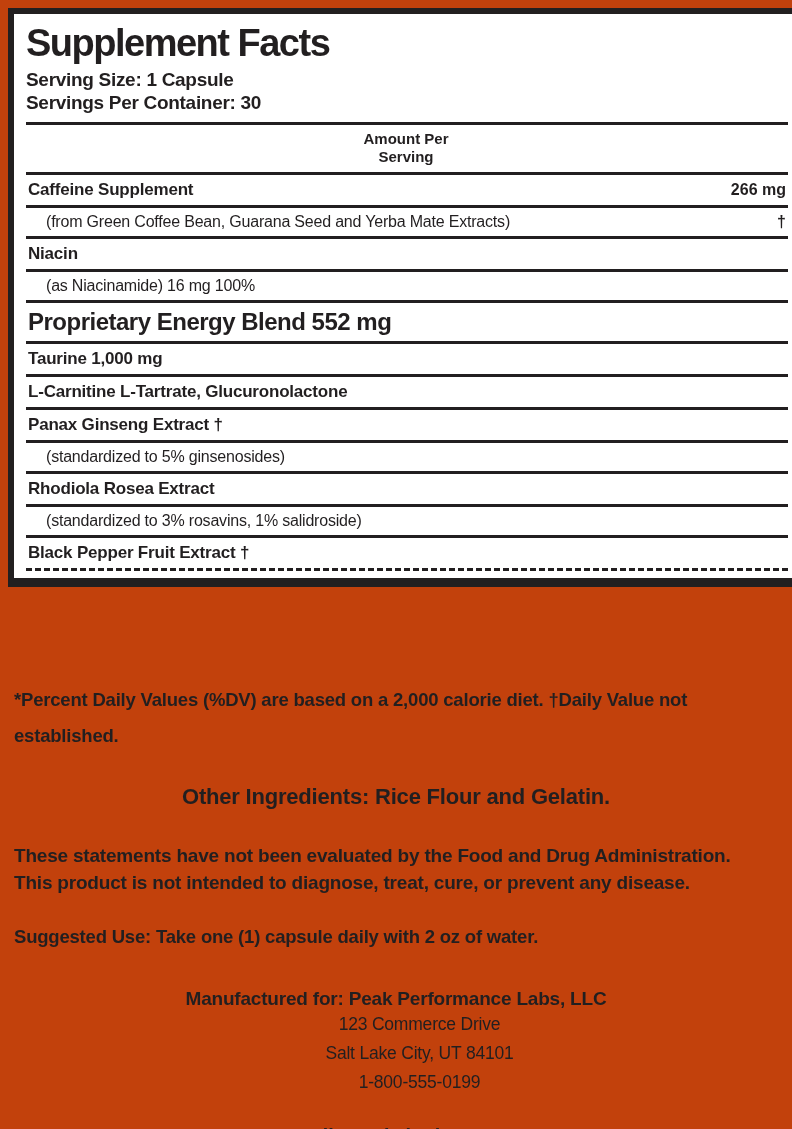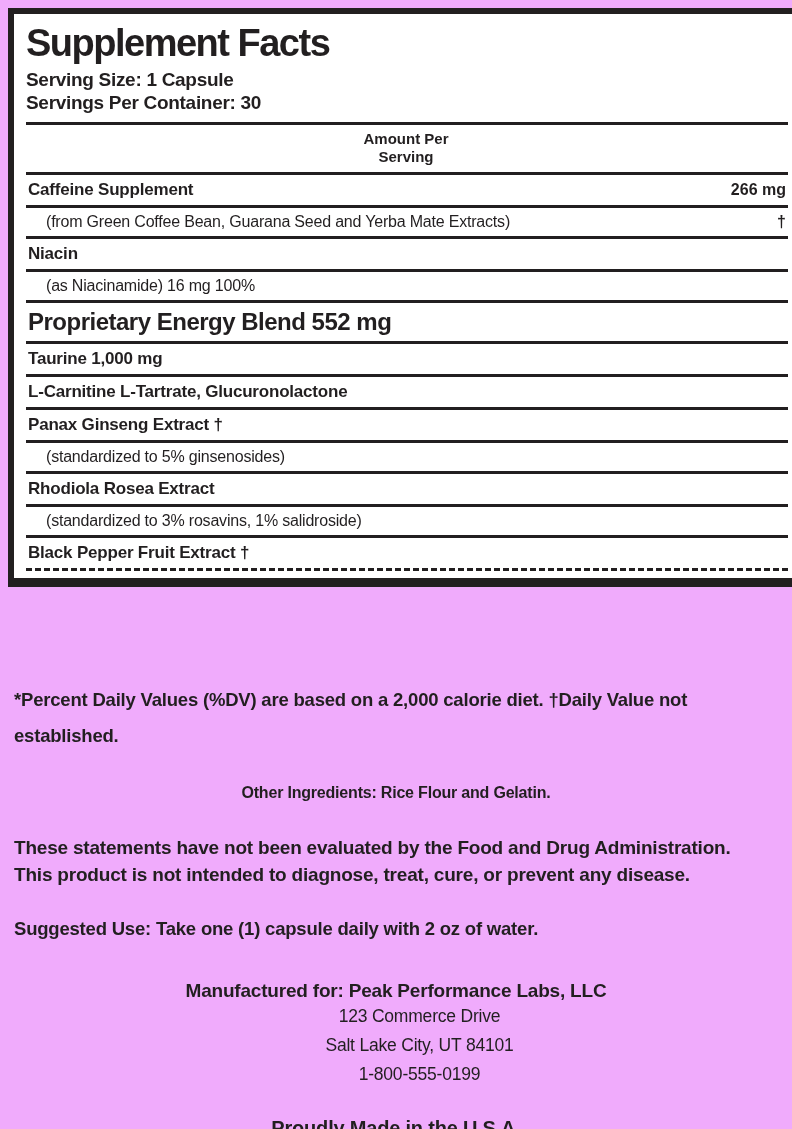--- a/index.html
+++ b/index.html
@@ -1,16 +1,16 @@
 <!DOCTYPE html>
 <html><head>
 <meta charset="utf-8">
 <style>
   html,body{margin:0;padding:0;background:#fff;}
-  #page{position:relative;width:792px;height:1129px;background:#f0abfc;
+  #page{position:relative;width:792px;height:1129px;background:#c2410c;
         font-family:"Liberation Sans", sans-serif;color:#221f20;overflow:hidden;}
 
   
   .facts-box{position:absolute;left:8px;top:8px;width:762px;
              border:6px solid #221f20;border-bottom-width:9px;
              padding:6px 12px 4px 12px;background:#fff;}
   .facts-title{font-size:38px;font-weight:bold;letter-spacing:-1.5px;line-height:42px;margin:2px 0 4px 0;}
   .serving-line{font-size:19px;font-weight:bold;line-height:23px;letter-spacing:-0.3px;}
   .rule-heavy{height:3px;background:#221f20;margin-top:8px;}
   .col-header{text-align:center;font-size:15px;font-weight:bold;line-height:18px;padding:5px 2px 6px 0;}
@@ -21,21 +21,21 @@
   .f-row.name .left{font-size:17px;font-weight:bold;}
   .f-row.sub{padding-left:20px;}
   .f-row.sub .left{font-size:16px;font-weight:normal;}
   .f-row.blend .left{font-size:24px;font-weight:bold;letter-spacing:-0.5px;}
   .f-row .right{font-size:16px;font-weight:bold;white-space:nowrap;padding-left:8px;}
   .label-footnote{font-size:16px;font-weight:bold;padding:6px 2px 4px 0;letter-spacing:-0.2px;}
 
   
   .dv-footnote{margin:10px 14px 0 14px;width:748px;font-size:18.5px;line-height:36px;
                font-weight:600;letter-spacing:-0.2px;}
-  .other-ingredients{margin-top:30px;text-align:center;font-size:16px;font-weight:600;letter-spacing:-0.2px;}
+  .other-ingredients{margin-top:30px;text-align:center;font-size:22px;font-weight:600;letter-spacing:-0.2px;}
   .fda-disclaimer{margin:32px 14px 0 14px;width:744px;font-size:19px;line-height:27px;
                   font-weight:600;letter-spacing:-0.2px;}
   .suggested-use{margin:30px 14px 0 14px;font-size:18.5px;font-weight:600;letter-spacing:-0.2px;}
 
   .footer-block{margin-top:40px;text-align:center;}
   .mfg-line{font-size:19px;font-weight:bold;letter-spacing:-0.2px;}
   .addr-line{font-size:17.5px;line-height:29px;font-weight:400;letter-spacing:-0.2px;margin-left:47px;}
   .made-in{margin-top:28px;text-align:center;font-size:20px;font-weight:bold;letter-spacing:-0.2px;}
 </style>
 </head>

